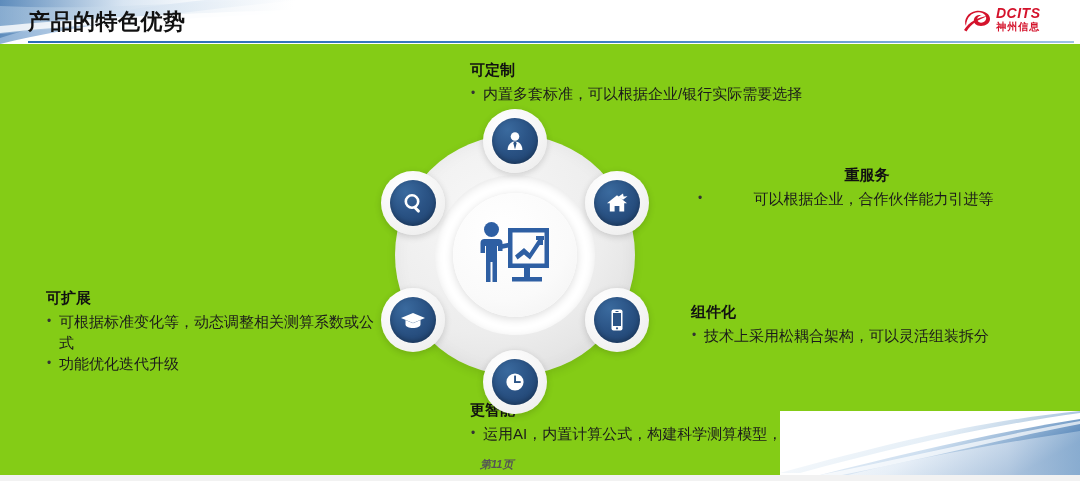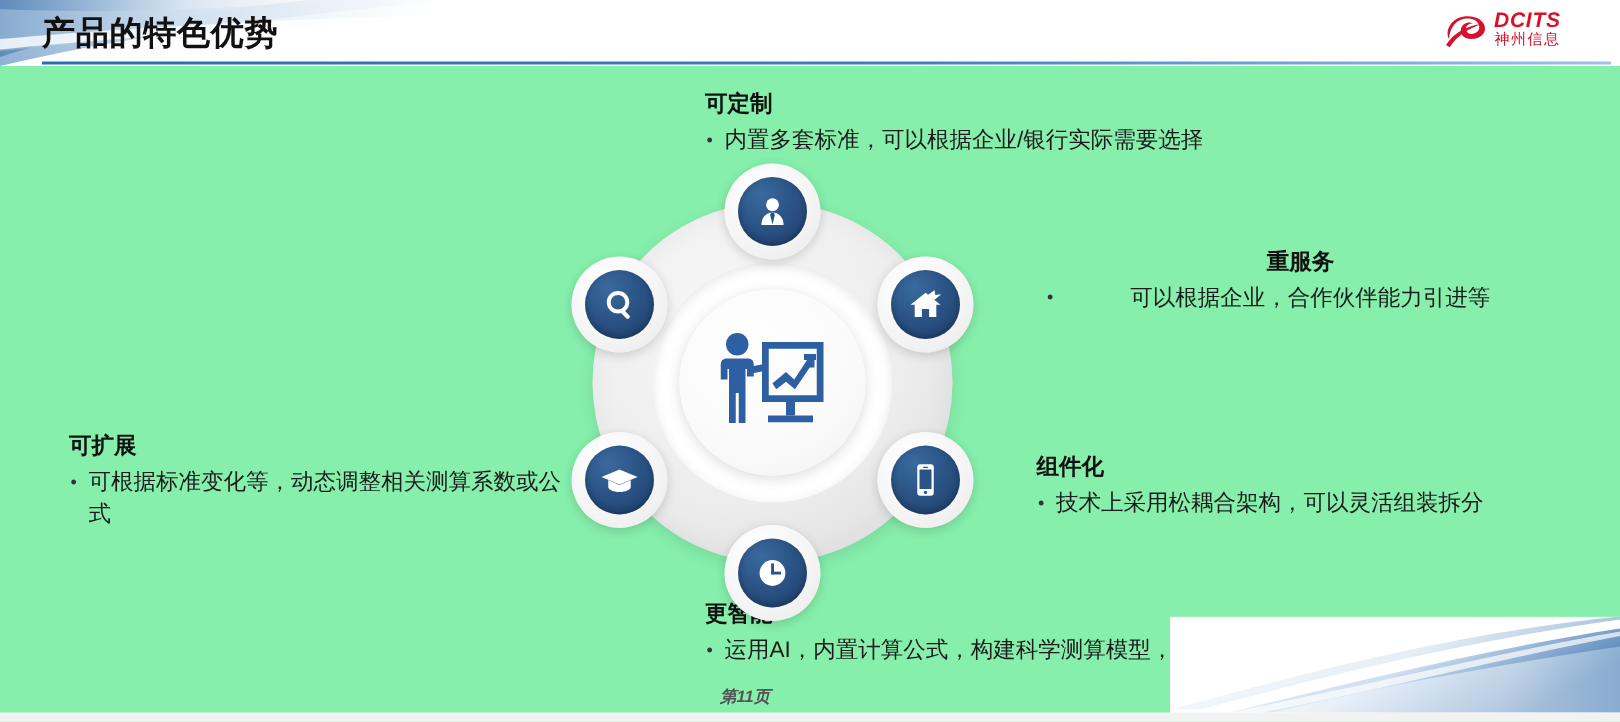--- a/index.html
+++ b/index.html
@@ -13,21 +13,21 @@
     overflow: hidden;
     font-family: "Liberation Sans", "DejaVu Sans", sans-serif;
     color: #1a1a1a;
     position: relative;
   }
   .slide {
     position: absolute;
     inset: 0;
     width: 1080px;
     height: 481px;
-    background: #86efac;
+    background: #84cc16;
     overflow: hidden;
   }
 
   
   .header {
     position: absolute;
     left: 0; top: 0;
     width: 1080px;
     height: 44px;
     background: #ffffff;
@@ -79,21 +79,21 @@
   .logo-en {
     font-size: 14px;
     font-weight: bold;
     font-style: italic;
     color: #d4122b;
     letter-spacing: .5px;
     line-height: 15px;
   }
   .logo-cn {
     font-size: 10px;
-    font-weight: normal;
+    font-weight: bold;
     color: #d4122b;
     letter-spacing: 1px;
     line-height: 12px;
   }
 
   
   .footer-swoosh {
     position: absolute;
     right: 0;
     bottom: 0;
@@ -276,20 +276,21 @@
     <ul class="bullets">
       <li>内置多套标准，可以根据企业/银行实际需要选择</li>
     </ul>
   </div>
 
 
   <div class="block" id="block-kekuozhan">
     <div class="block-title">可扩展</div>
     <ul class="bullets">
       <li>可根据标准变化等，动态调整相关测算系数或公式</li>
+      <li>功能优化迭代升级</li>
     </ul>
   </div>
 
   <div class="block" id="block-zhongfuwu">
     <div class="block-title">重服务</div>
     <ul class="bullets">
       <li>可以根据企业，合作伙伴能力引进等</li>
     </ul>
   </div>
 

